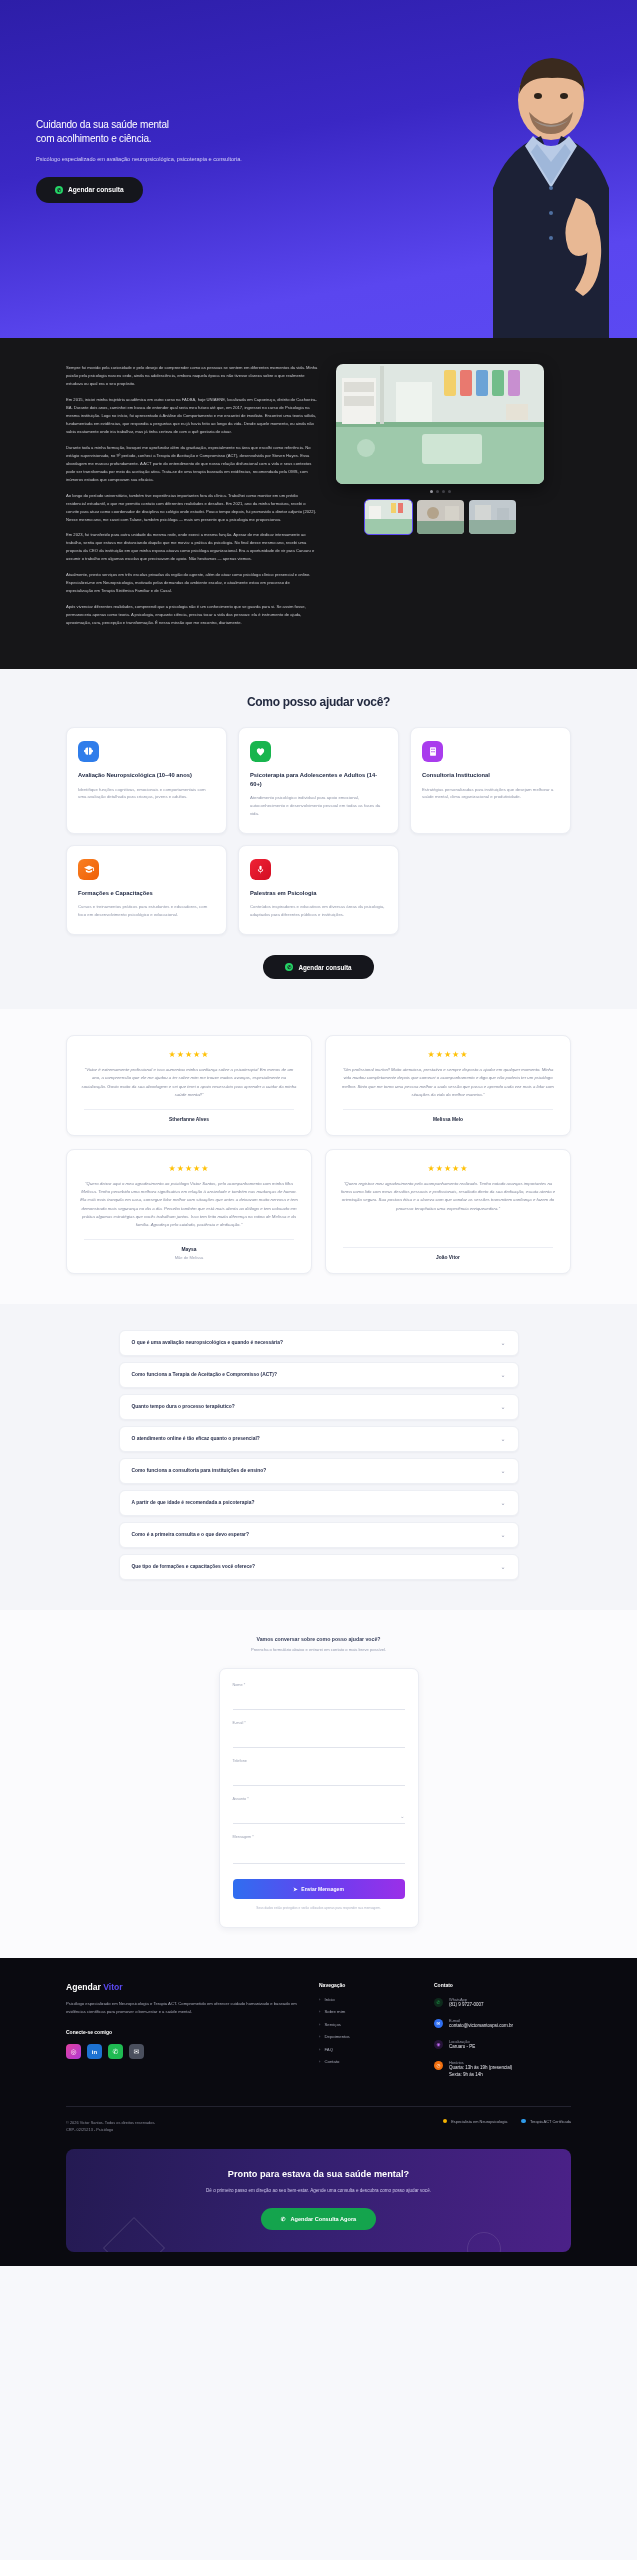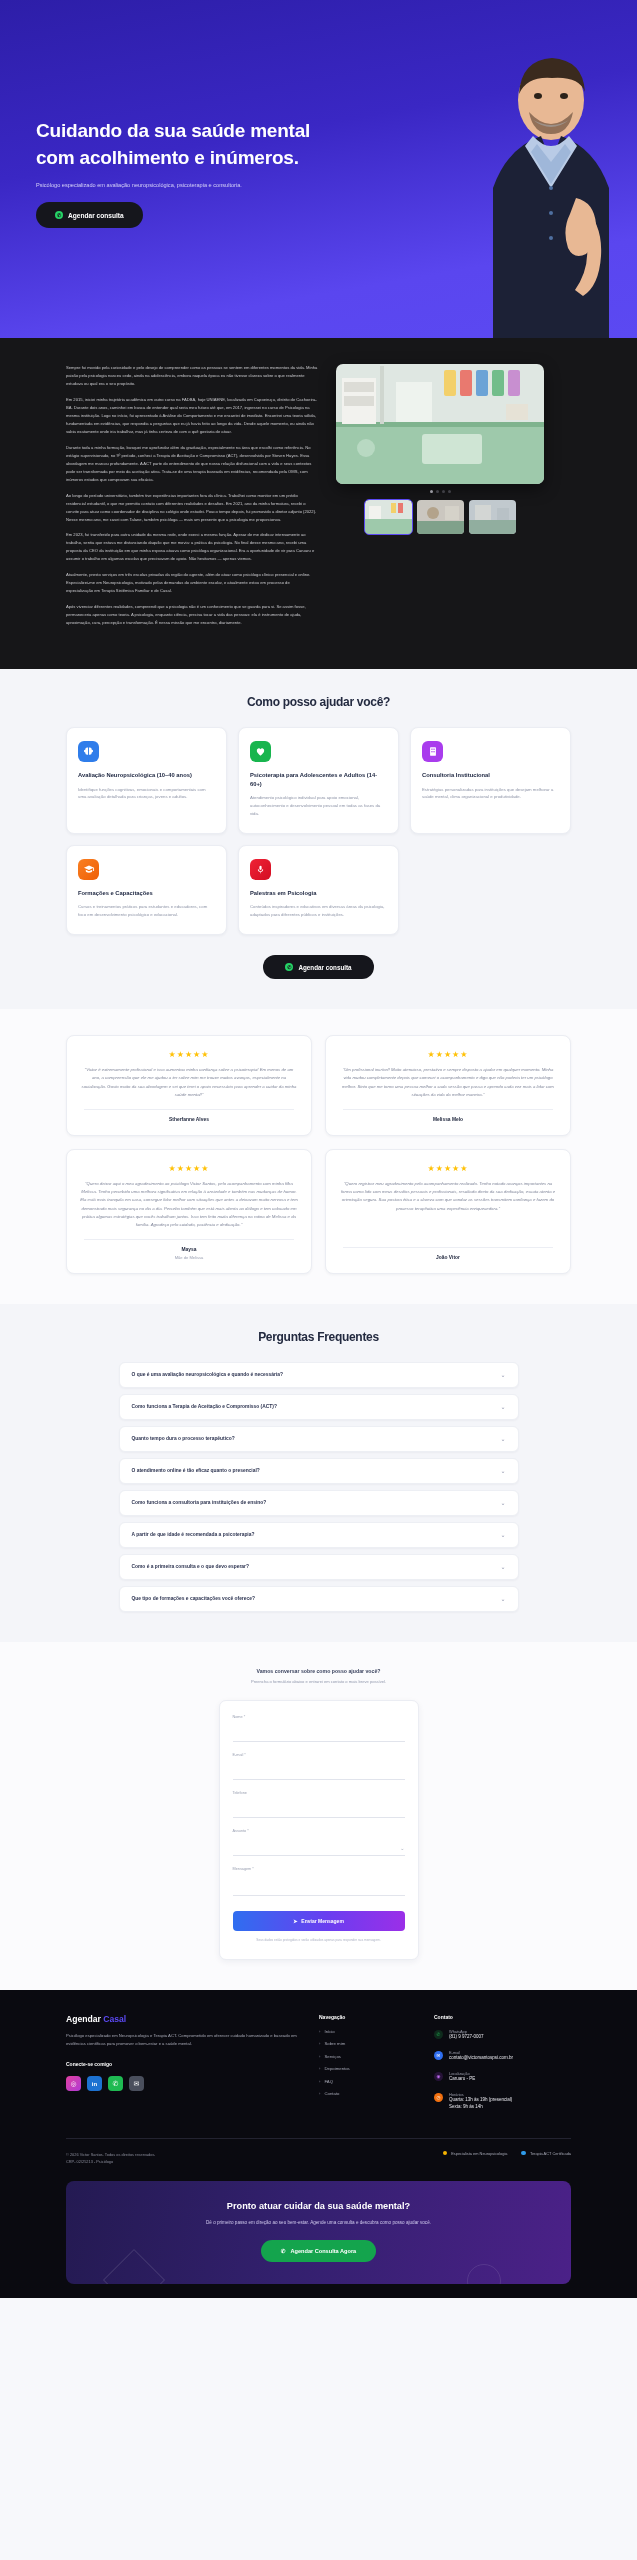--- a/index.html
+++ b/index.html
@@ -22,23 +22,23 @@
   }
   .hero-inner {
     position: absolute;
     left: 36px;
     top: 118px;
     width: 320px;
     z-index: 3;
   }
   .hero h1 {
     color: #fff;
-    font-size: 19px;
+    font-size: 10px;
     line-height: 1.42;
-    font-weight: 700;
+    font-weight: 400;
     letter-spacing: -0.2px;
   }
   .hero p.sub {
     color: #d6d2f7;
     font-size: 5.6px;
     margin-top: 9px;
     line-height: 1.5;
   }
   .hero-cta {
     margin-top: 13px;
@@ -300,21 +300,21 @@
       <circle cx="118" cy="200" r="2" fill="#4f6fa0"></circle>
       <path d="M150 168 q20 18 18 50 q-2 30-18 40 l-8-6 q14-20 12-44 q-2-26-14-36z" fill="#e8b894"></path>
       <rect x="136" y="196" width="22" height="8" rx="3" fill="#2c3140"></rect>
       <path d="M143 160 q18 4 20 26 q2 20-10 30 q-12 6-18-6 q-6-18 2-34z" fill="#e8b894"></path>
     </g>
   </svg>
 
   <div class="hero-inner">
     <h1>
       <span>Cuidando da sua saúde mental</span><br>
-      <span>com acolhimento e inúmeros.</span>
+      <span>com acolhimento e ciência.</span>
     </h1>
     <p class="sub">Psicólogo especializado em avaliação neuropsicológica, psicoterapia e consultoria.</p>
     <button class="hero-cta">
       <span class="wa-dot">✆</span>
       <span>Agendar consulta</span>
     </button>
   </div>
 </section>
 
 <section class="sec-dark">
@@ -492,21 +492,20 @@
         <div class="tsep"></div>
         <div class="tname">João Vitor</div>
       </div>
 
     </div>
   </div>
 </section>
 
 <section class="sec-light">
   <div class="wrap">
-    <h2 class="sec-title on-light">Perguntas Frequentes</h2>
     <div class="faq-list">
       <div class="faq-item">
         <span class="faq-q">O que é uma avaliação neuropsicológica e quando é necessária?</span>
         <span class="chev">⌄</span>
       </div>
       <div class="faq-item">
         <span class="faq-q">Como funciona a Terapia de Aceitação e Compromisso (ACT)?</span>
         <span class="chev">⌄</span>
       </div>
       <div class="faq-item">
@@ -572,21 +571,21 @@
     </form>
   </div>
 </section>
 
 <footer>
   <div class="wrap">
     <div class="fgrid">
 
       <div>
         <div class="flogo">
-          <span>Agendar </span><span class="accent">Casal</span>
+          <span>Agendar </span><span class="accent">Vitor</span>
         </div>
         <div class="fdesc">Psicólogo especializado em Neuropsicologia e Terapia ACT. Comprometido em oferecer cuidado humanizado e baseado em evidências científicas para promover o bem-estar e a saúde mental.</div>
         <div class="fsub">Conecte-se comigo</div>
         <div class="socials">
           <a class="soc" style="background:linear-gradient(135deg,#e040a0,#b13ad6)">◎</a>
           <a class="soc" style="background:#1d72d1">
               <span style="font-size:6px;font-weight:700">in</span>
             </a>
           <a class="soc" style="background:#1fba52">✆</a>
           <a class="soc" style="background:#4a4f5d">✉</a>
@@ -660,21 +659,21 @@
           <i class="bdot" style="background:#2f9bea"></i>
           <span>Terapia ACT Certificada</span>
         </span>
       </div>
     </div>
   </div>
 
   <div class="cta-band">
     <div class="band-diamond"></div>
     <div class="band-circle"></div>
-    <h3>Pronto atuar cuidar da sua saúde mental?</h3>
+    <h3>Pronto para estava da sua saúde mental?</h3>
     <p>Dê o primeiro passo em direção ao seu bem-estar. Agende uma consulta e descubra como posso ajudar você.</p>
     <button class="green-pill">
       <span>✆</span>
       <span>Agendar Consulta Agora</span>
     </button>
   </div>
   <div class="footer-tail"></div>
 </footer>
 
 </body></html>

